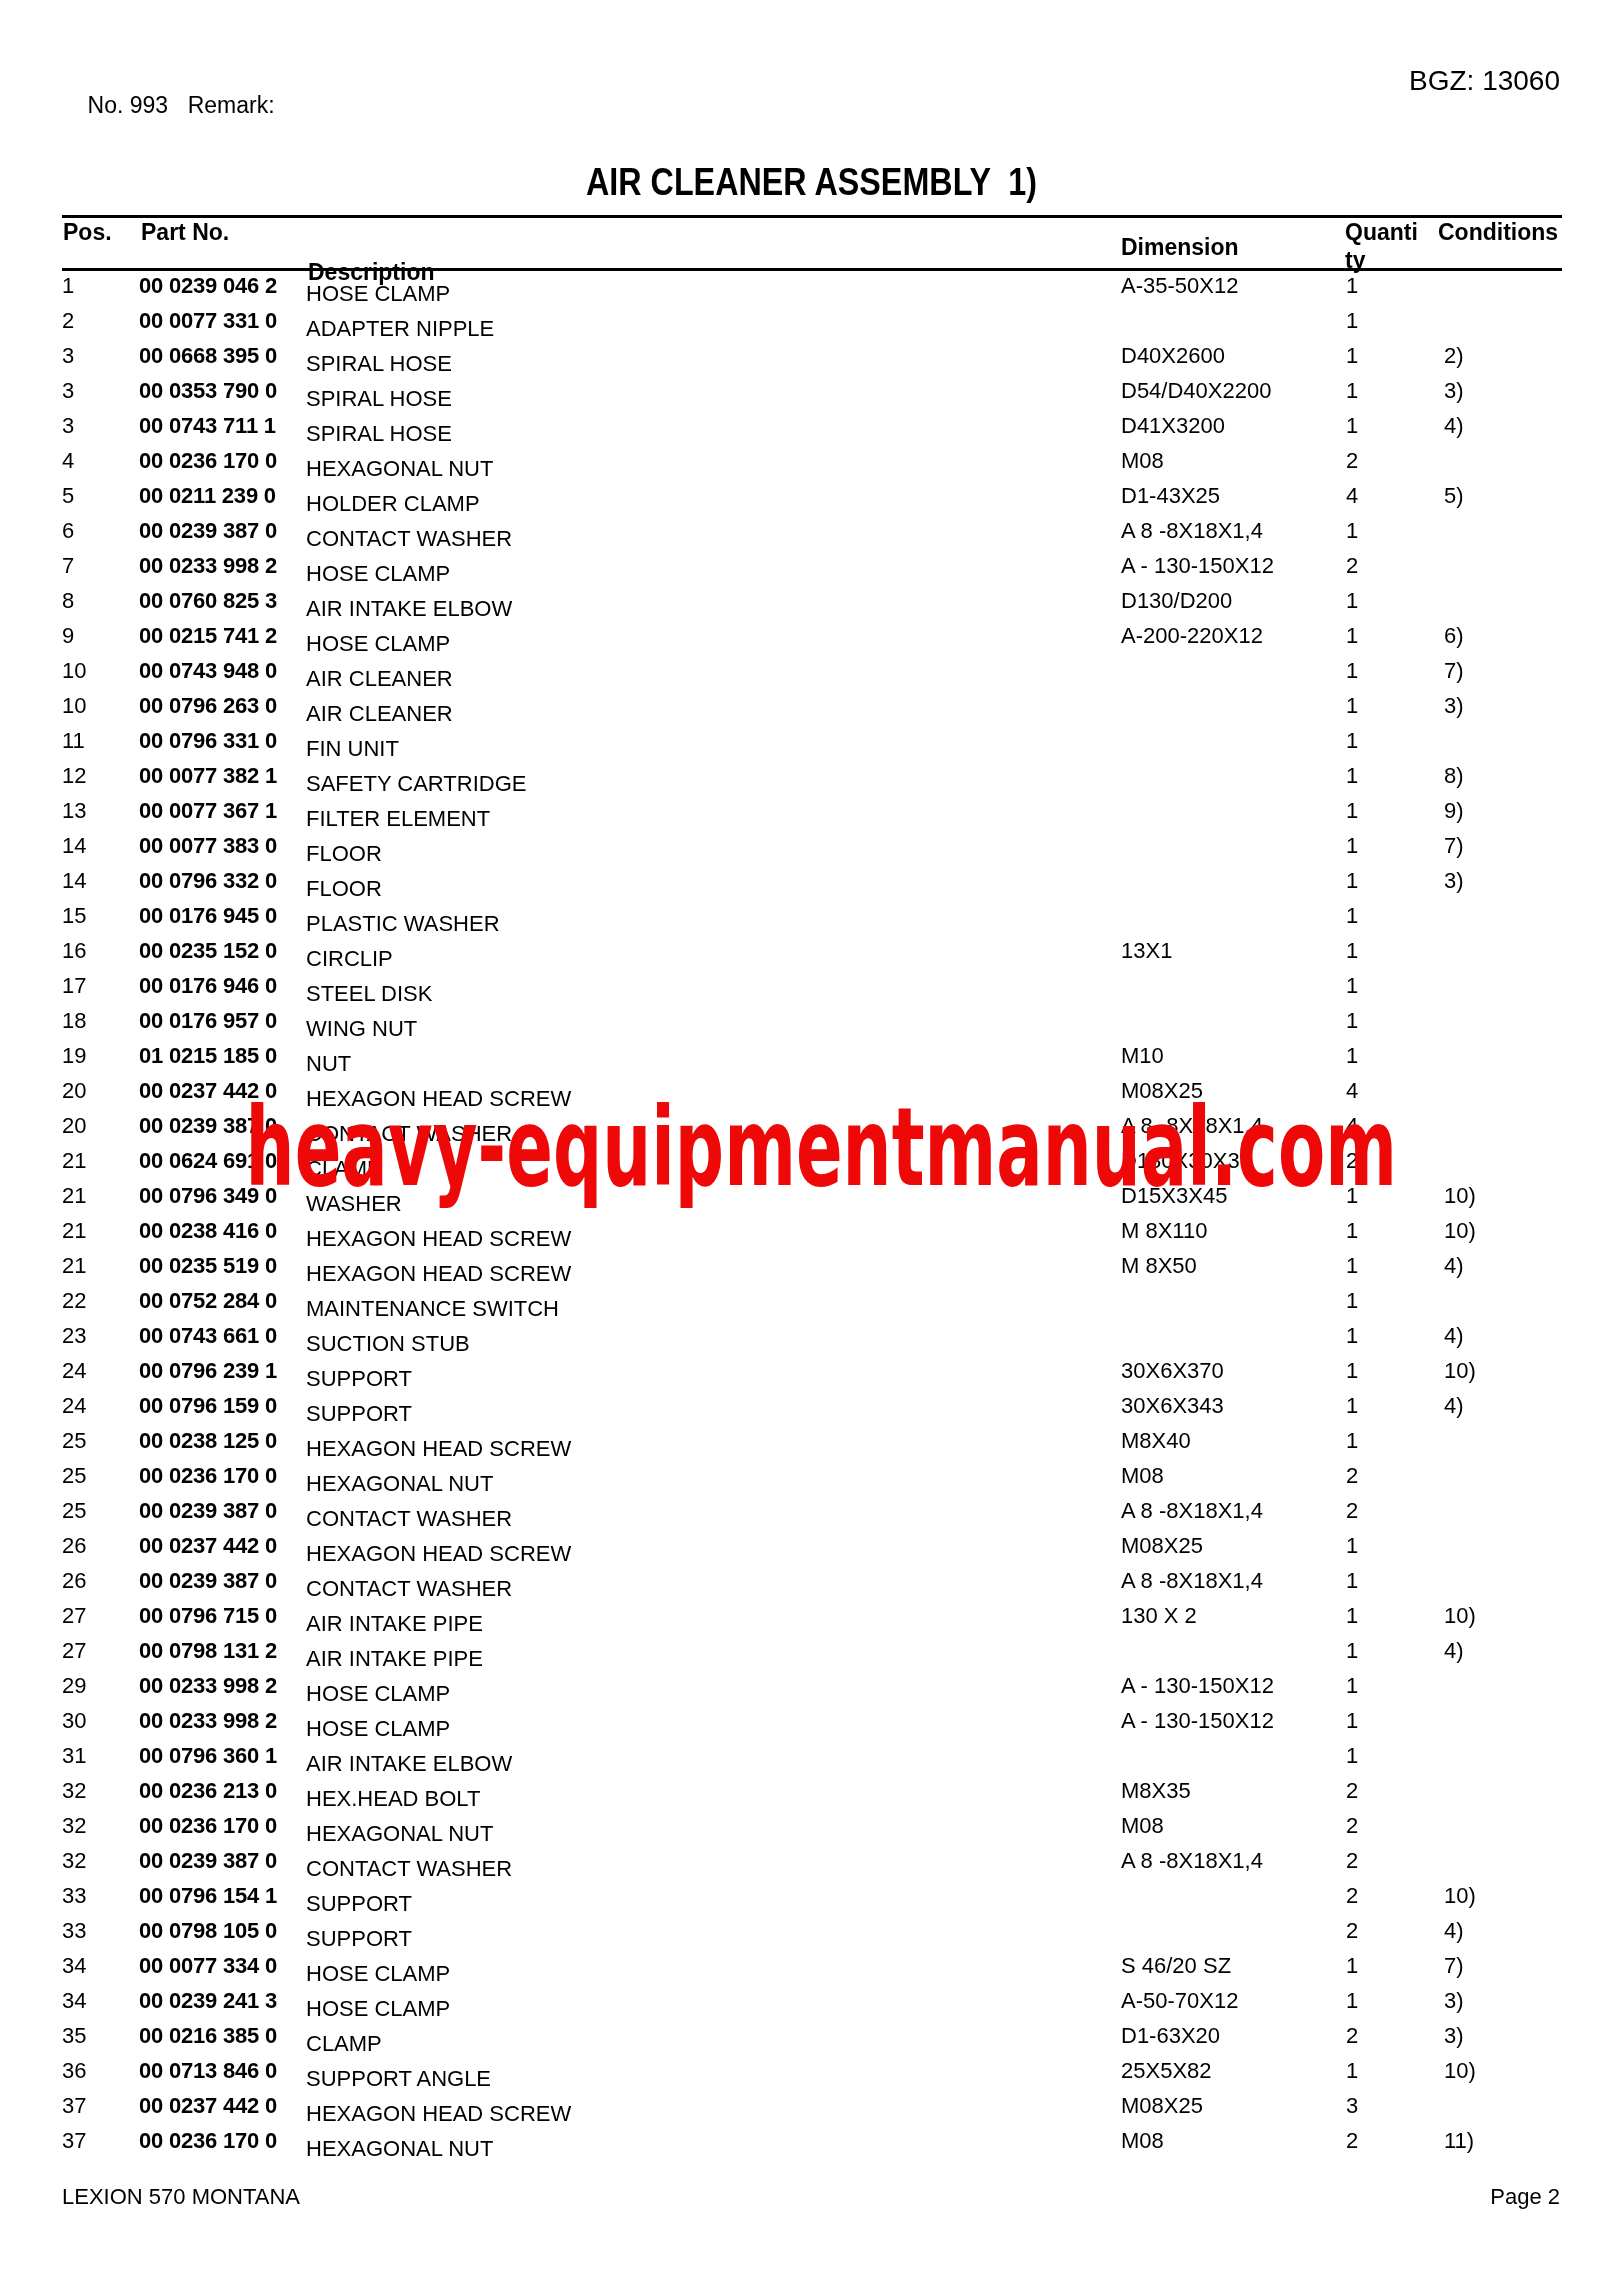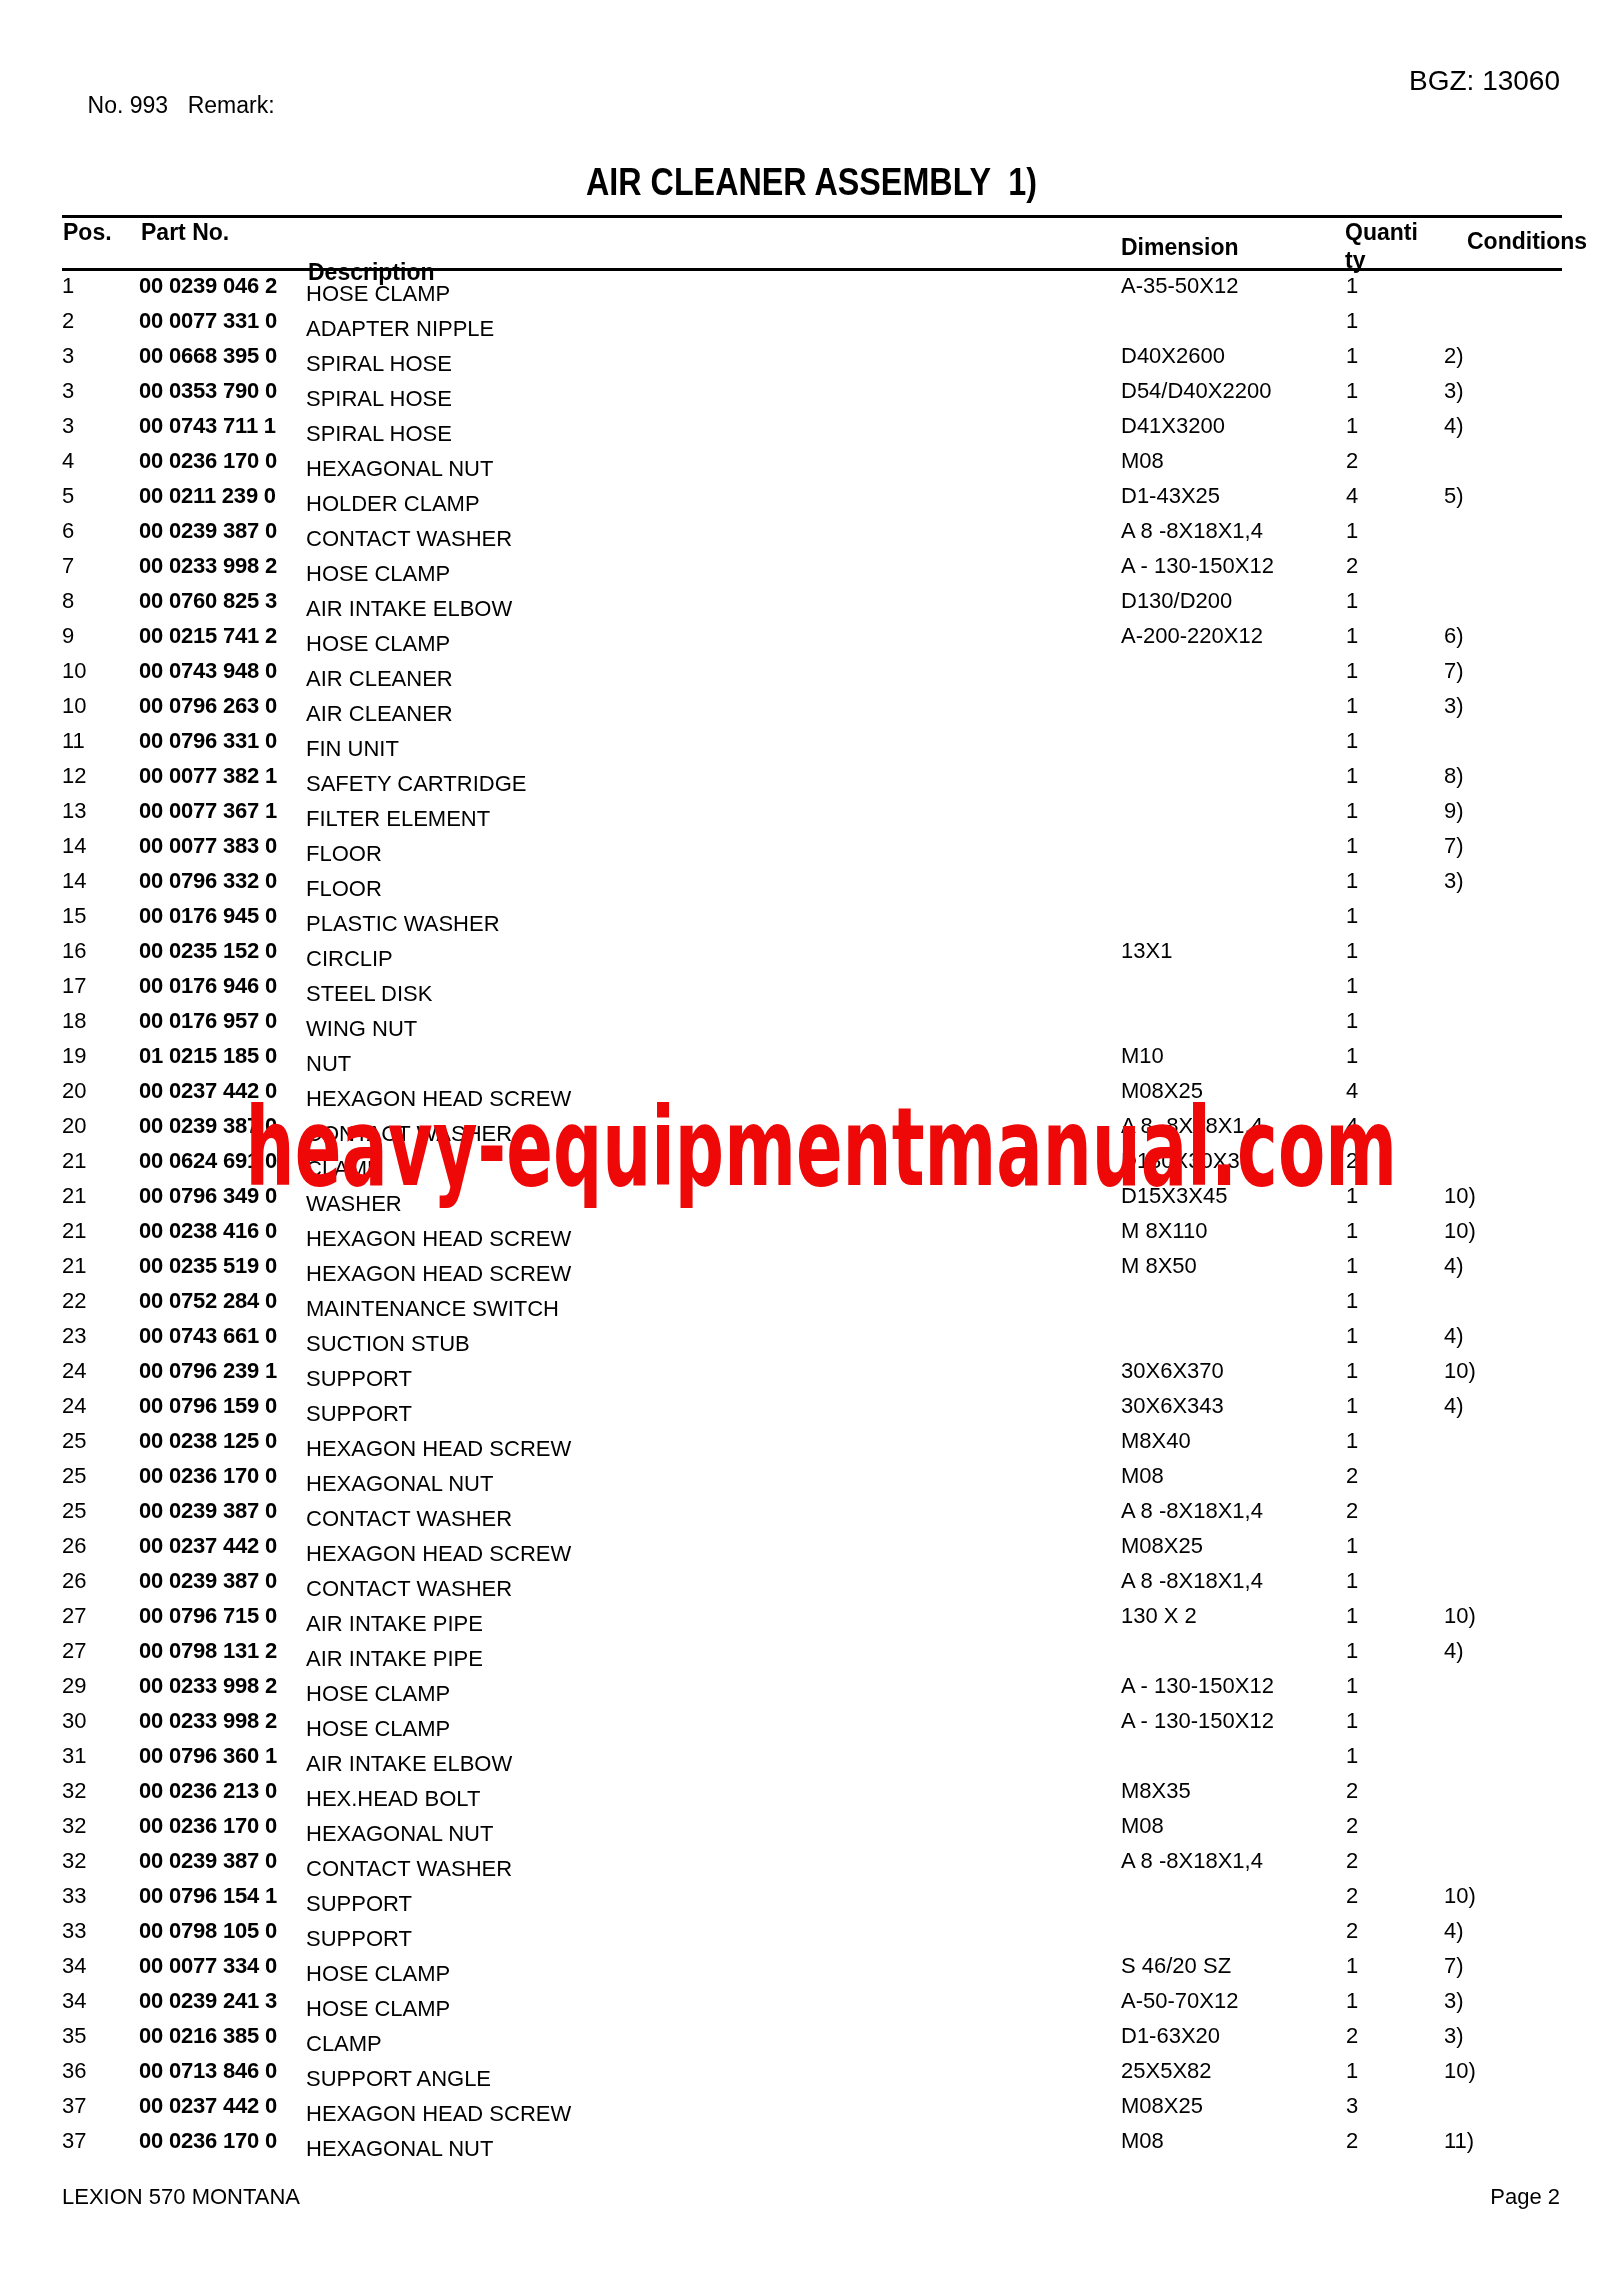--- a/index.html
+++ b/index.html
@@ -22,21 +22,21 @@
   .rule{position:absolute;left:62px;width:1500px;height:3.3px;background:#000;}
   .rule-top{top:215px;}
   .rule-bottom{top:268px;}
   .th{position:absolute;font-size:23px;font-weight:bold;line-height:1;white-space:pre;}
   .th-pos{left:63px;top:221px;}
   .th-part{left:141px;top:221px;}
   .th-desc{left:308px;top:221px;margin-top:40px;}
   .th-dim{left:1121px;top:236px;}
   .th-qty1{left:1345px;top:221px;}
   .th-qty2{left:1345px;top:249px;}
-  .th-cond{left:1438px;top:230px;margin-left:29px;}
+  .th-cond{left:1438px;top:221px;}
   .tbody{position:absolute;top:268px;left:0;width:1623px;}
   .trow{position:relative;height:35px;}
   .c{
     position:absolute;top:50%;transform:translateY(-50%);
     font-size:22px;line-height:1;white-space:pre;
   }
   .pos{left:62px;}
   .part{left:139px;font-weight:bold;letter-spacing:-0.2px;}
   .desc{left:306px;margin-top:8px;}
   .dim{left:1121px;}

